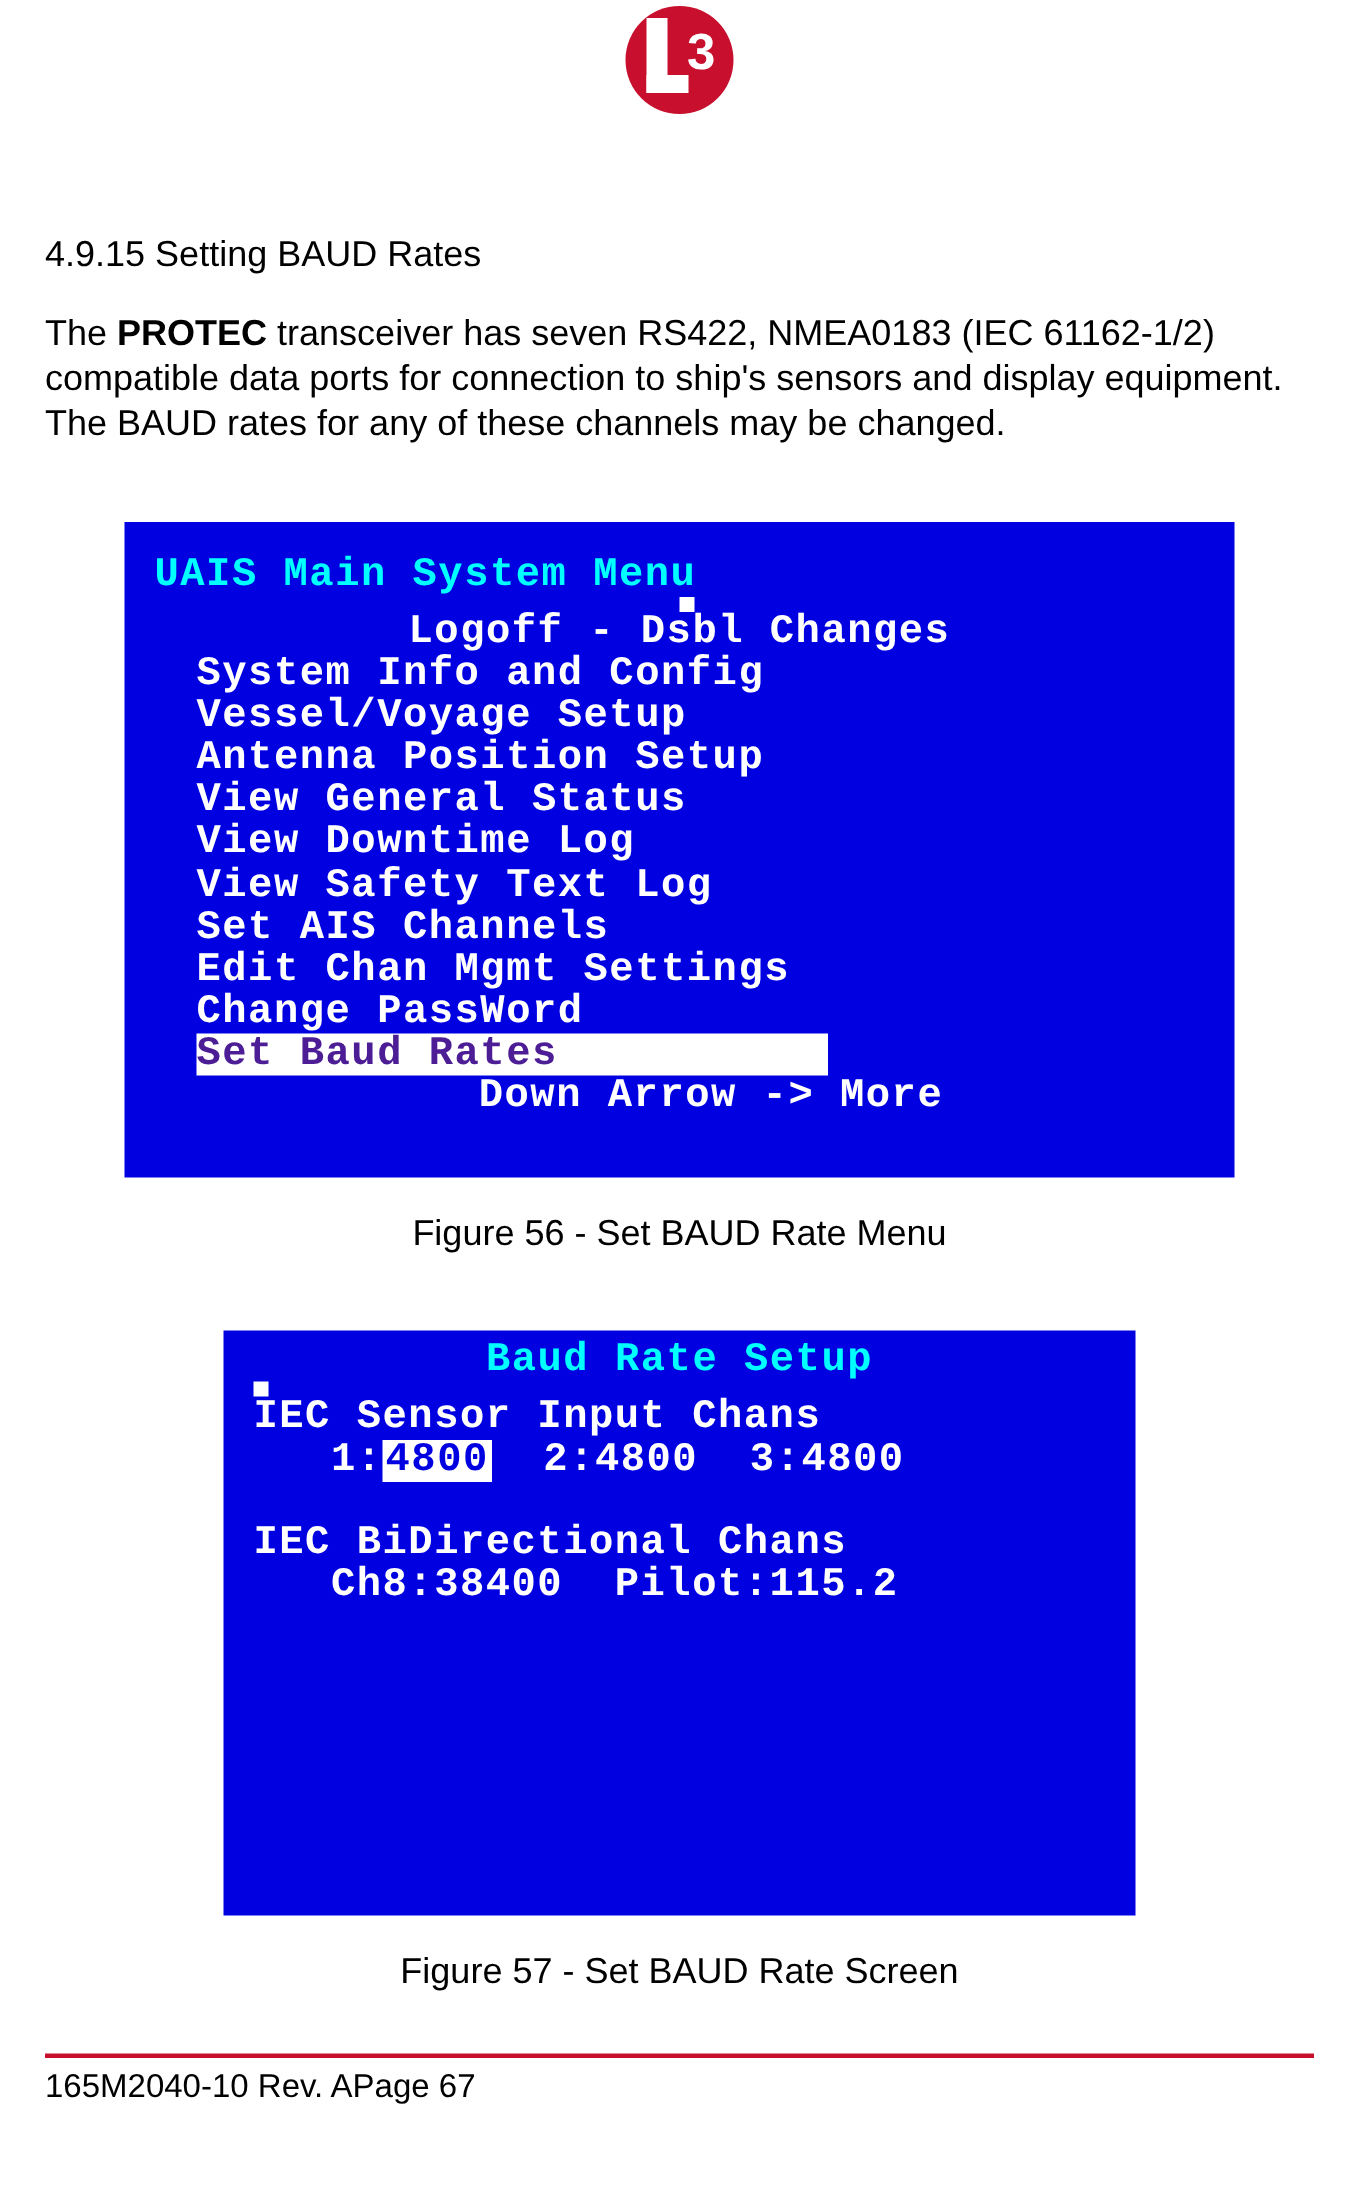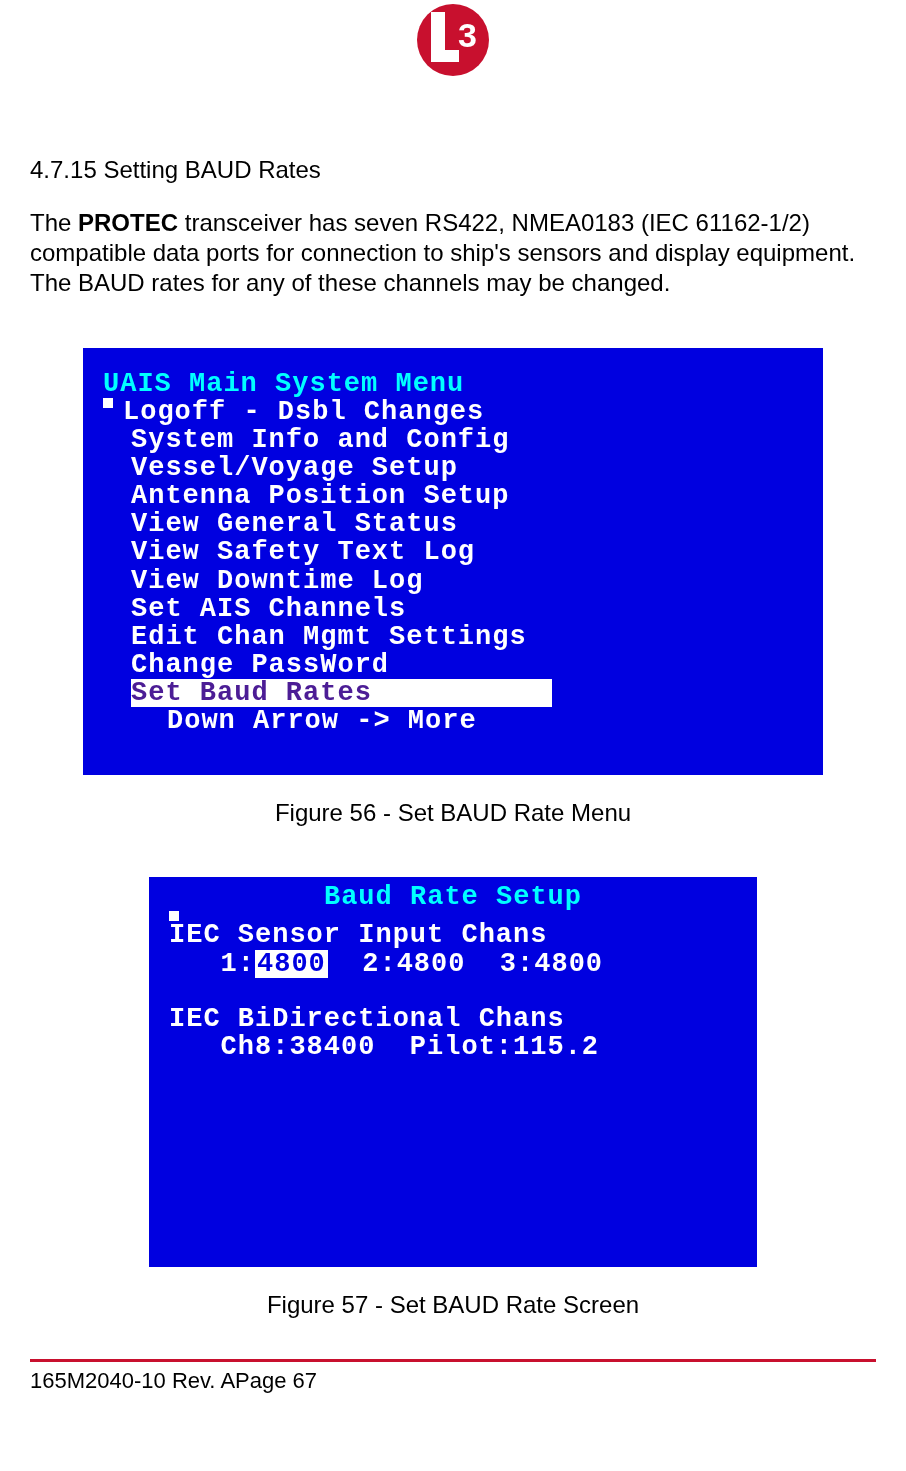--- a/index.html
+++ b/index.html
@@ -83,24 +83,25 @@
     padding: 0 20px;
     font-size: 27px;
     line-height: 1.04;
     white-space: pre;
   }
   .screen .title {
     color: #00ffff;
     margin-top: 12px;
   }
   .indent1 { padding-left: 48px; }
-  .indent2 { padding-left: 84px; }
+  .indent2 { padding-left: 62px; text-align: center; }
   .bullet-row {
     display: flex;
-    align-items: flex-start;
+    align-items: center;
+    flex-direction: column;
   }
   .bullet {
     width: 10px; height: 10px;
     background: #fff;
     margin: 0 10px 0 20px;
     flex: none;
   }
   .sel {
     background: #fff;
     color: #4c1d95;
@@ -165,40 +166,40 @@
 <div class="page">
 
   <div class="logo-wrap">
     <span class="logo">
       <span class="logo-l"></span>
       <span class="logo-3">3</span>
     </span>
   </div>
 
   <div class="section-num">
-    <span>4.7.15</span>
+    <span>4.9.15</span>
     <span>Setting BAUD Rates</span>
   </div>
 
   <p class="para">
     <span>The </span><span class="bold">PROTEC</span><span> transceiver has seven RS422, NMEA0183 (IEC 61162-1/2) compatible data ports for connection to ship's sensors and display equipment. The BAUD rates for any of these channels may be changed.</span>
   </p>
 
   <div class="screen">
     <div class="screen-line title">UAIS Main System Menu</div>
     <div class="bullet-row">
       <span class="bullet"></span>
       <span class="screen-line" style="padding:0">Logoff - Dsbl Changes</span>
     </div>
     <div class="screen-line indent1">System Info and Config</div>
     <div class="screen-line indent1">Vessel/Voyage Setup</div>
     <div class="screen-line indent1">Antenna Position Setup</div>
     <div class="screen-line indent1">View General Status</div>
+    <div class="screen-line indent1">View Downtime Log</div>
     <div class="screen-line indent1">View Safety Text Log</div>
-    <div class="screen-line indent1">View Downtime Log</div>
     <div class="screen-line indent1">Set AIS Channels</div>
     <div class="screen-line indent1">Edit Chan Mgmt Settings</div>
     <div class="screen-line indent1">Change PassWord</div>
     <div class="screen-line indent1"><span class="sel">Set Baud Rates</span></div>
     <div class="screen-line indent2">Down Arrow -&gt; More</div>
   </div>
 
   <div class="fig-caption">Figure 56 - Set BAUD Rate Menu</div>
 
   <div class="screen2">

